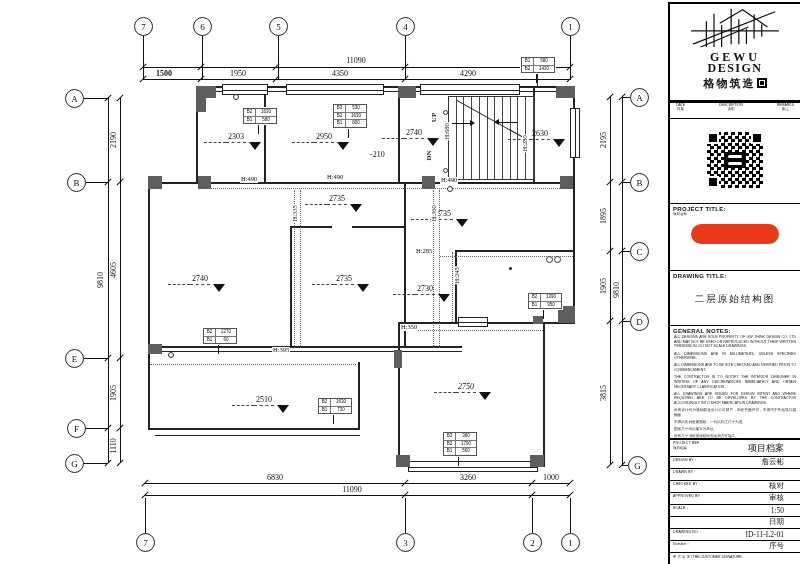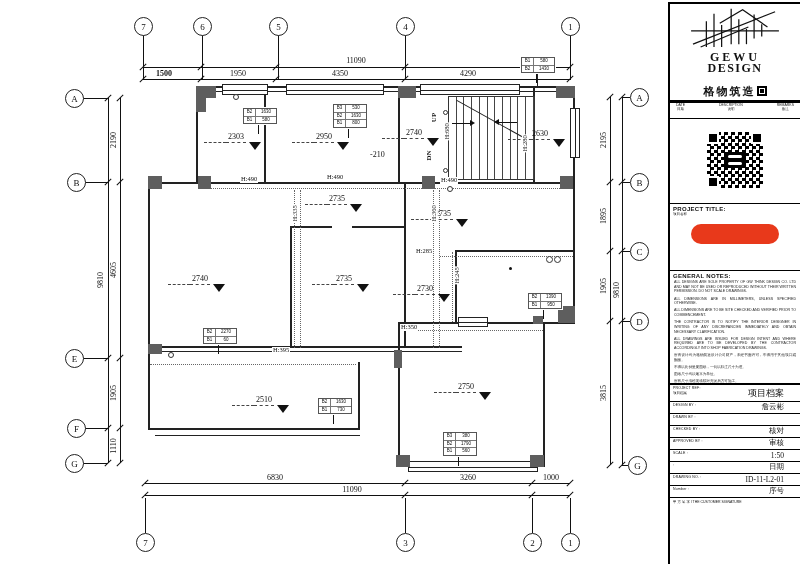--- a/index.html
+++ b/index.html
@@ -41,21 +41,21 @@
         transform:rotate(29deg);transform-origin:0 0;z-index:2}
   .arr{position:absolute;height:1px;background:#111;z-index:2}
   .arh{position:absolute;width:0;height:0;border-top:3px solid transparent;border-bottom:3px solid transparent;z-index:2}
 
   
   #tb{position:absolute;left:668px;top:2px;width:130px;height:560px;border:2px solid #000;
       background:#fff;display:flex;flex-direction:column;font-family:"Liberation Sans",sans-serif}
   #tb .sec{border-bottom:1px solid #000;position:relative}
   .logo-box{flex:0 0 94px;border-bottom:3px solid #000 !important;text-align:center;padding-top:2px}
   .logo-en{font-family:"Liberation Serif",serif;font-weight:bold;font-size:12px;letter-spacing:3px;line-height:.95}
-  .logo-cn{font-size:11px;font-weight:bold;letter-spacing:2px;margin-top:9px}
+  .logo-cn{font-size:11px;font-weight:bold;letter-spacing:2px;margin-top:1px}
   .mark{display:inline-block;width:10px;height:10px;background:#000;position:relative;vertical-align:-1px;margin-left:1px}
   .mark::after{content:"";position:absolute;inset:2px;border:1px solid #fff}
   .rev{flex:0 0 13px;display:flex;justify-content:space-between;padding:1px 6px;border-bottom:1px solid #000}
   .rev div{text-align:center}
   .rev .en{font-size:3.5px;display:block;line-height:1.1}
   .rev .cn{font-size:3.5px;display:block;line-height:1.1}
   .qrbox{flex:0 0 84px}
   .qr{position:relative;width:56px;height:56px;margin:13px auto 0;
       background:repeating-conic-gradient(#000 0% 25%,#fff 0% 50%) 0 0/7px 7px;outline:3px solid #fff}
   .f{position:absolute;width:12px;height:12px;background:#000;box-shadow:inset 0 0 0 2px #fff,inset 0 0 0 4px #000}
@@ -312,21 +312,21 @@
       <div class="mk" style="left: 168px; top: 275px;">
         <div class="mkd"></div>
         <div class="mkv">2740</div>
         <div class="mkt"></div>
       </div>
       <div class="mk" style="left: 232px; top: 396px;">
         <div class="mkd"></div>
         <div class="mkv">2510</div>
         <div class="mkt"></div>
       </div>
-      <div class="mk" style="left: 434px; top: 383px;">
+      <div class="mk" style="left: 434px; top: 383px; font-style: italic;">
         <div class="mkd"></div>
         <div class="mkv">2750</div>
         <div class="mkt"></div>
       </div>
       <div class="hl" style="left: 240px; top: 176px;">H:490</div>
       <div class="hl" style="left: 326px; top: 174px;">H:490</div>
       <div class="hl" style="left: 440px; top: 177px;">H:490</div>
       <div class="hl" style="left: 272px; top: 347px;">H:395</div>
       <div class="hl" style="left: 415px; top: 248px;">H:285</div>
       <div class="hl" style="left: 400px; top: 324px;">H:350</div>
@@ -466,20 +466,24 @@
         <div class="f" style="right:0;top:0"></div>
         <div class="f" style="left:0;bottom:0"></div>
         <div class="qctr"></div>
       </div>
     </div>
     <div class="sec ptbox">
       <div class="slab">PROJECT TITLE:</div>
       <div class="ssub">项目名称</div>
       <div class="pill"></div>
     </div>
+    <div class="sec dtbox">
+      <div class="slab">DRAWING  TITLE:</div>
+      <div class="dtval">二层原始结构图</div>
+    </div>
     <div class="sec gnbox">
       <div class="slab">GENERAL NOTES:</div>
       <div class="notes" id="notes">
           <p>ALL DESIGNS ARE SOLE PROPERTY OF GW THINK DESIGN CO. LTD AND MAY NOT BE USED OR REPRODUCED WITHOUT THEIR WRITTEN PERMISSION. DO NOT SCALE DRAWINGS.</p>
           <p>ALL DIMENSIONS ARE IN MILLIMETERS, UNLESS SPECIFIED OTHERWISE.</p>
           <p>ALL DIMENSIONS ARE TO BE SITE CHECKED AND VERIFIED PRIOR TO COMMENCEMENT.</p>
           <p>THE CONTRACTOR IS TO NOTIFY THE INTERIOR DESIGNER IN WRITING OF ANY DISCREPANCIES IMMEDIATELY AND OBTAIN NECESSARY CLARIFICATION.</p>
           <p>ALL DRAWINGS ARE ISSUED FOR DESIGN INTENT AND WHERE REQUIRED ARE TO BE DEVELOPED BY THE CONTRACTOR ACCORDINGLY INTO SHOP FABRICATION DRAWINGS.</p>
           <p>所有设计均为格物筑造设计公司财产，未经书面许可，不得用于其他项目或翻版。</p>
           <p>不得以比例量度图纸，一切以标注尺寸为准。</p>

